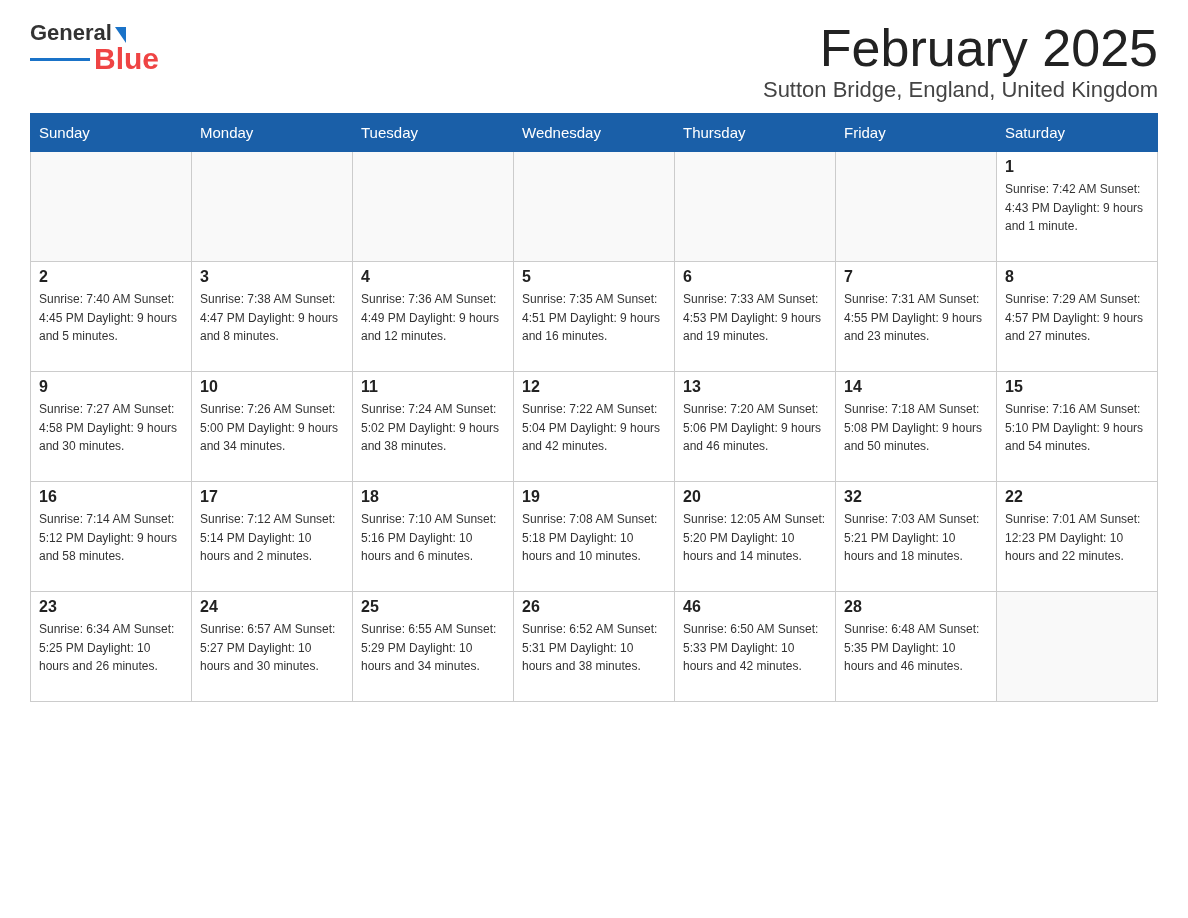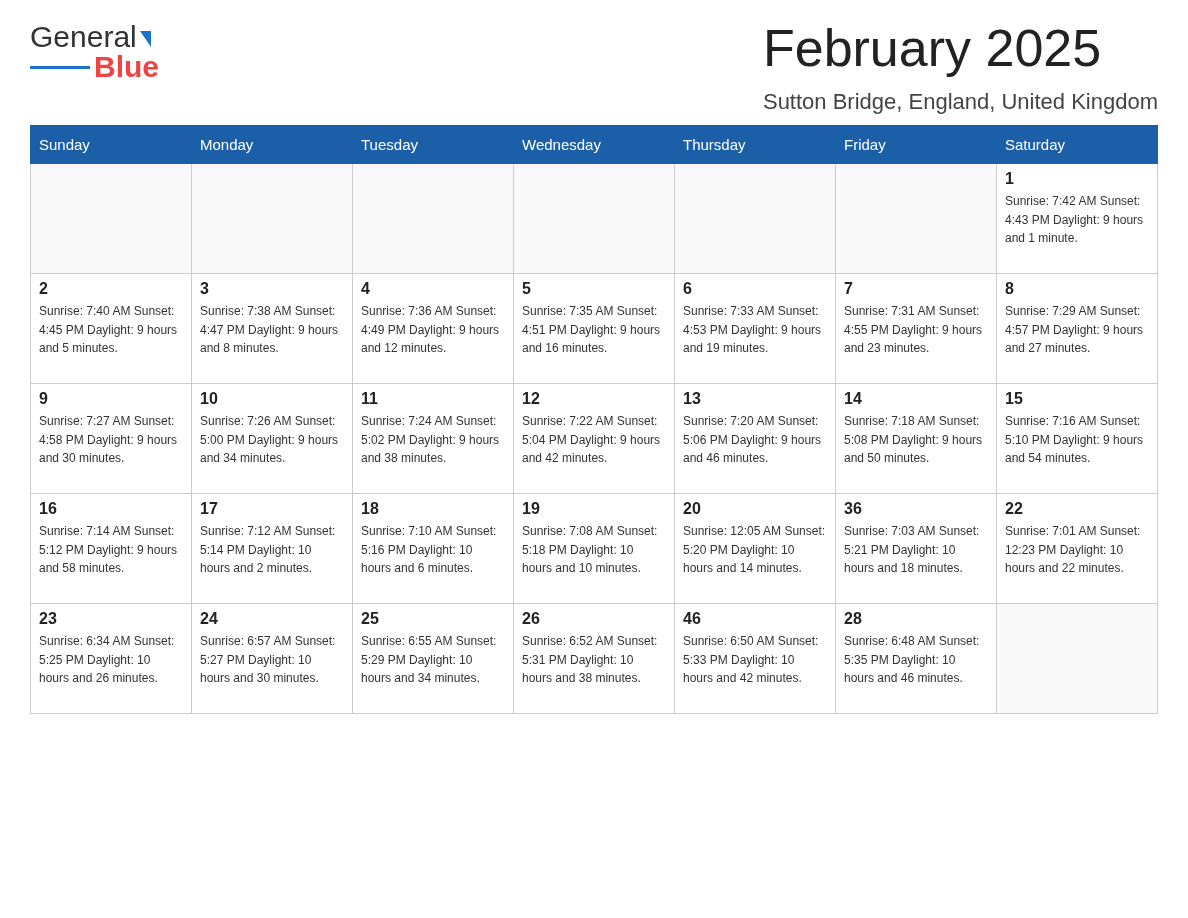--- a/index.html
+++ b/index.html
@@ -15,32 +15,32 @@
       justify-content: space-between;
       align-items: flex-start;
       margin-bottom: 10px;
     }
     .logo {
       display: flex;
       flex-direction: column;
       align-items: flex-start;
     }
     .title-section {
-      text-align: left;
+      text-align: right;
     }
     .month-title {
       font-size: 52px;
       font-weight: 300;
       color: #222;
       line-height: 1.1;
     }
     .location-title {
       font-size: 22px;
       color: #444;
-      margin-top: 12px;
+      margin-top: 0;
     }
     table {
       width: 100%;
       border-collapse: collapse;
       margin-top: 10px;
     }
     th {
       background: #1a5fa8;
       color: #fff;
       font-size: 15px;
@@ -73,21 +73,21 @@
     tr td:first-child .day-number,
     tr td:first-child .day-info {
     }
   </style>
 </head>
 <body>
 
 <div class="header">
   <div class="logo">
     <div style="display:flex; align-items:center;">
-      <span style="font-size:30px; font-weight:normal; color:#333;text-align:right;">General</span>
+      <span style="font-size:22px; font-weight:bold; color:#333;text-align:right;">General</span>
       <span style="display:inline-block; width:0; height:0; border-left:11px solid transparent; border-top:16px solid #1a73c8; margin-left:3px; margin-top:4px;"></span>
     </div>
     <div style="display:flex; align-items:center; margin-top:-4px;">
       <span style="width:60px; height:3px; background:#1a73c8; display:inline-block; margin-right:4px;"></span>
       <span style="font-size:30px; font-weight:bold; color:#ef4444;">Blue</span>
     </div>
   </div>
   <div class="title-section">
     <div class="month-title">February 2025</div>
     <div class="location-title">Sutton Bridge, England, United Kingdom</div>
@@ -234,21 +234,21 @@
 Sunset: 5:18 PM
 Daylight: 10 hours and 10 minutes.</div>
         </td>
         <td>
           <div class="day-number">20</div>
           <div class="day-info">Sunrise: 12:05 AM
 Sunset: 5:20 PM
 Daylight: 10 hours and 14 minutes.</div>
         </td>
         <td>
-          <div class="day-number">36</div>
+          <div class="day-number">32</div>
           <div class="day-info">Sunrise: 7:03 AM
 Sunset: 5:21 PM
 Daylight: 10 hours and 18 minutes.</div>
         </td>
         <td>
           <div class="day-number">22</div>
           <div class="day-info">Sunrise: 7:01 AM
 Sunset: 12:23 PM
 Daylight: 10 hours and 22 minutes.</div>
         </td>

